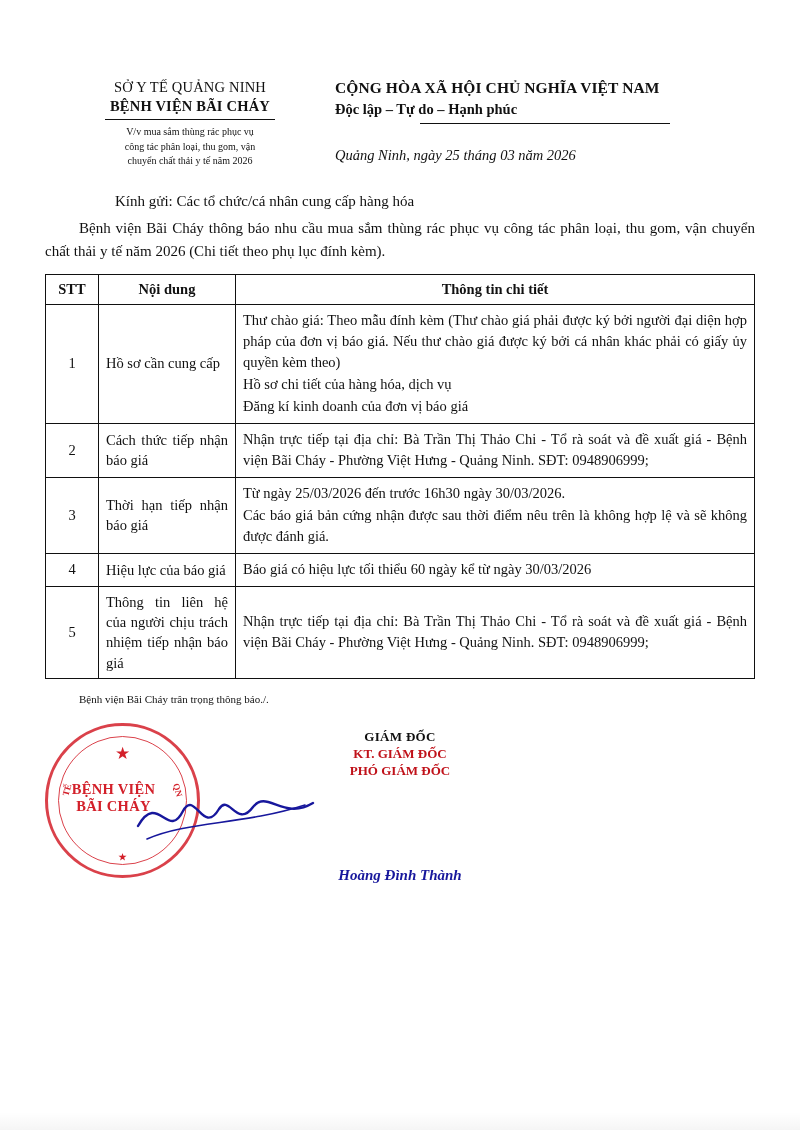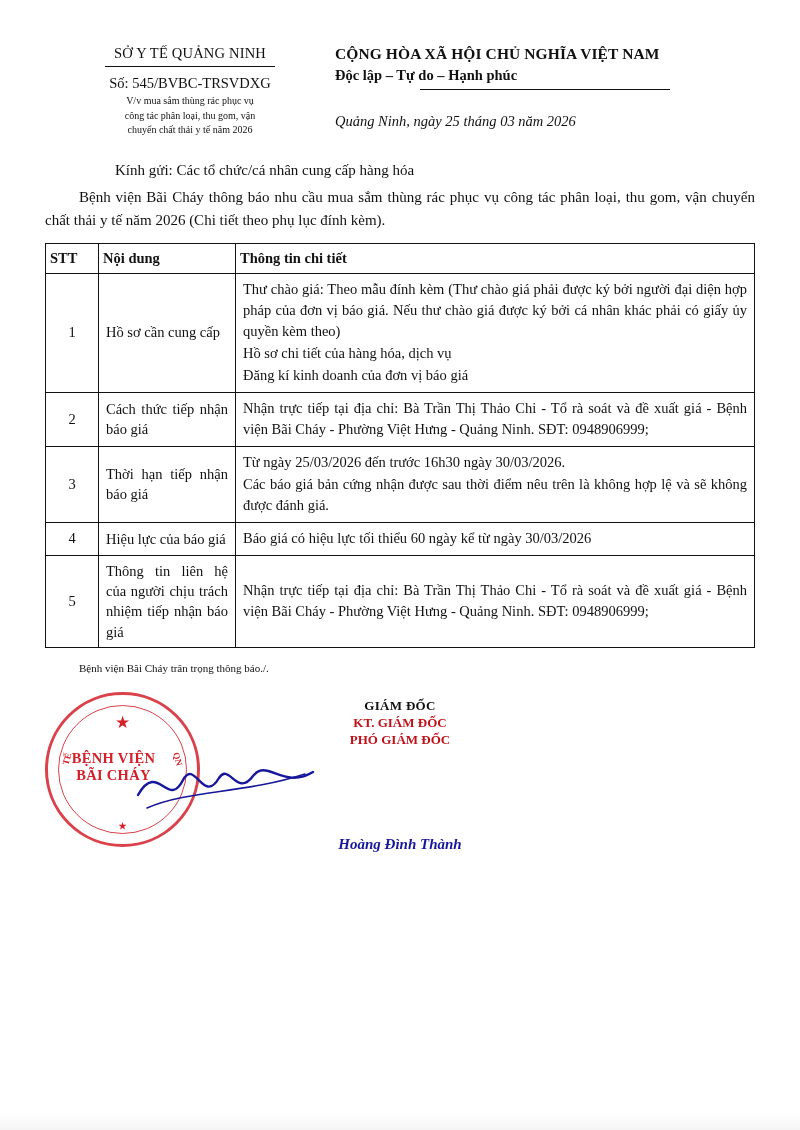--- a/index.html
+++ b/index.html
@@ -18,21 +18,21 @@
   .page {
     position: absolute;
     inset: 0;
     padding: 0;
   }
 
   
   .header {
     display: flex;
     flex-direction: row;
-    padding: 44px 45px 0 45px;
+    padding: 78px 45px 0 45px;
   }
   .header-left {
     width: 290px;
     text-align: center;
     font-size: 14.5px;
     line-height: 1.32;
   }
   .header-right {
     flex: 1;
     text-align: left;
@@ -108,21 +108,21 @@
     width: 100%;
     border-collapse: collapse;
     font-size: 14.5px;
   }
   table.main th, table.main td {
     border: 1px solid #111;
     padding: 5px 7px;
     vertical-align: middle;
   }
   table.main th {
-    text-align: left;
+    text-align: center;
     font-weight: bold;
     padding: 6px 4px;
   }
   .col-stt { width: 44px; text-align: center; }
   .col-noidung { width: 128px; }
   .cell-stt {
     text-align: center;
     vertical-align: middle;
   }
   .cell-noidung {
@@ -265,22 +265,22 @@
 </style>
 </head>
 <body>
 
 <div class="page">
 
   <div class="header">
 
     <div class="header-left">
       <div class="org-line">SỞ Y TẾ QUẢNG NINH</div>
+      <div class="org-line bold">BỆNH VIỆN BÃI CHÁY</div>
       <div class="rule-short"></div>
-      <div class="doc-number">Số: 545/BVBC-TRSVDXG</div>
       <div class="doc-subject">V/v mua sắm thùng rác phục vụ</div>
       <div class="doc-subject">công tác phân loại, thu gom, vận</div>
       <div class="doc-subject">chuyển chất thải y tế năm 2026</div>
     </div>
 
     <div class="header-right">
       <div class="nation-title">CỘNG HÒA XÃ HỘI CHỦ NGHĨA VIỆT NAM</div>
       <div class="nation-sub">Độc lập – Tự do – Hạnh phúc</div>
       <div class="rule-nation"></div>
       <div class="place-date">Quảng Ninh, ngày 25 tháng 03 năm 2026</div>

